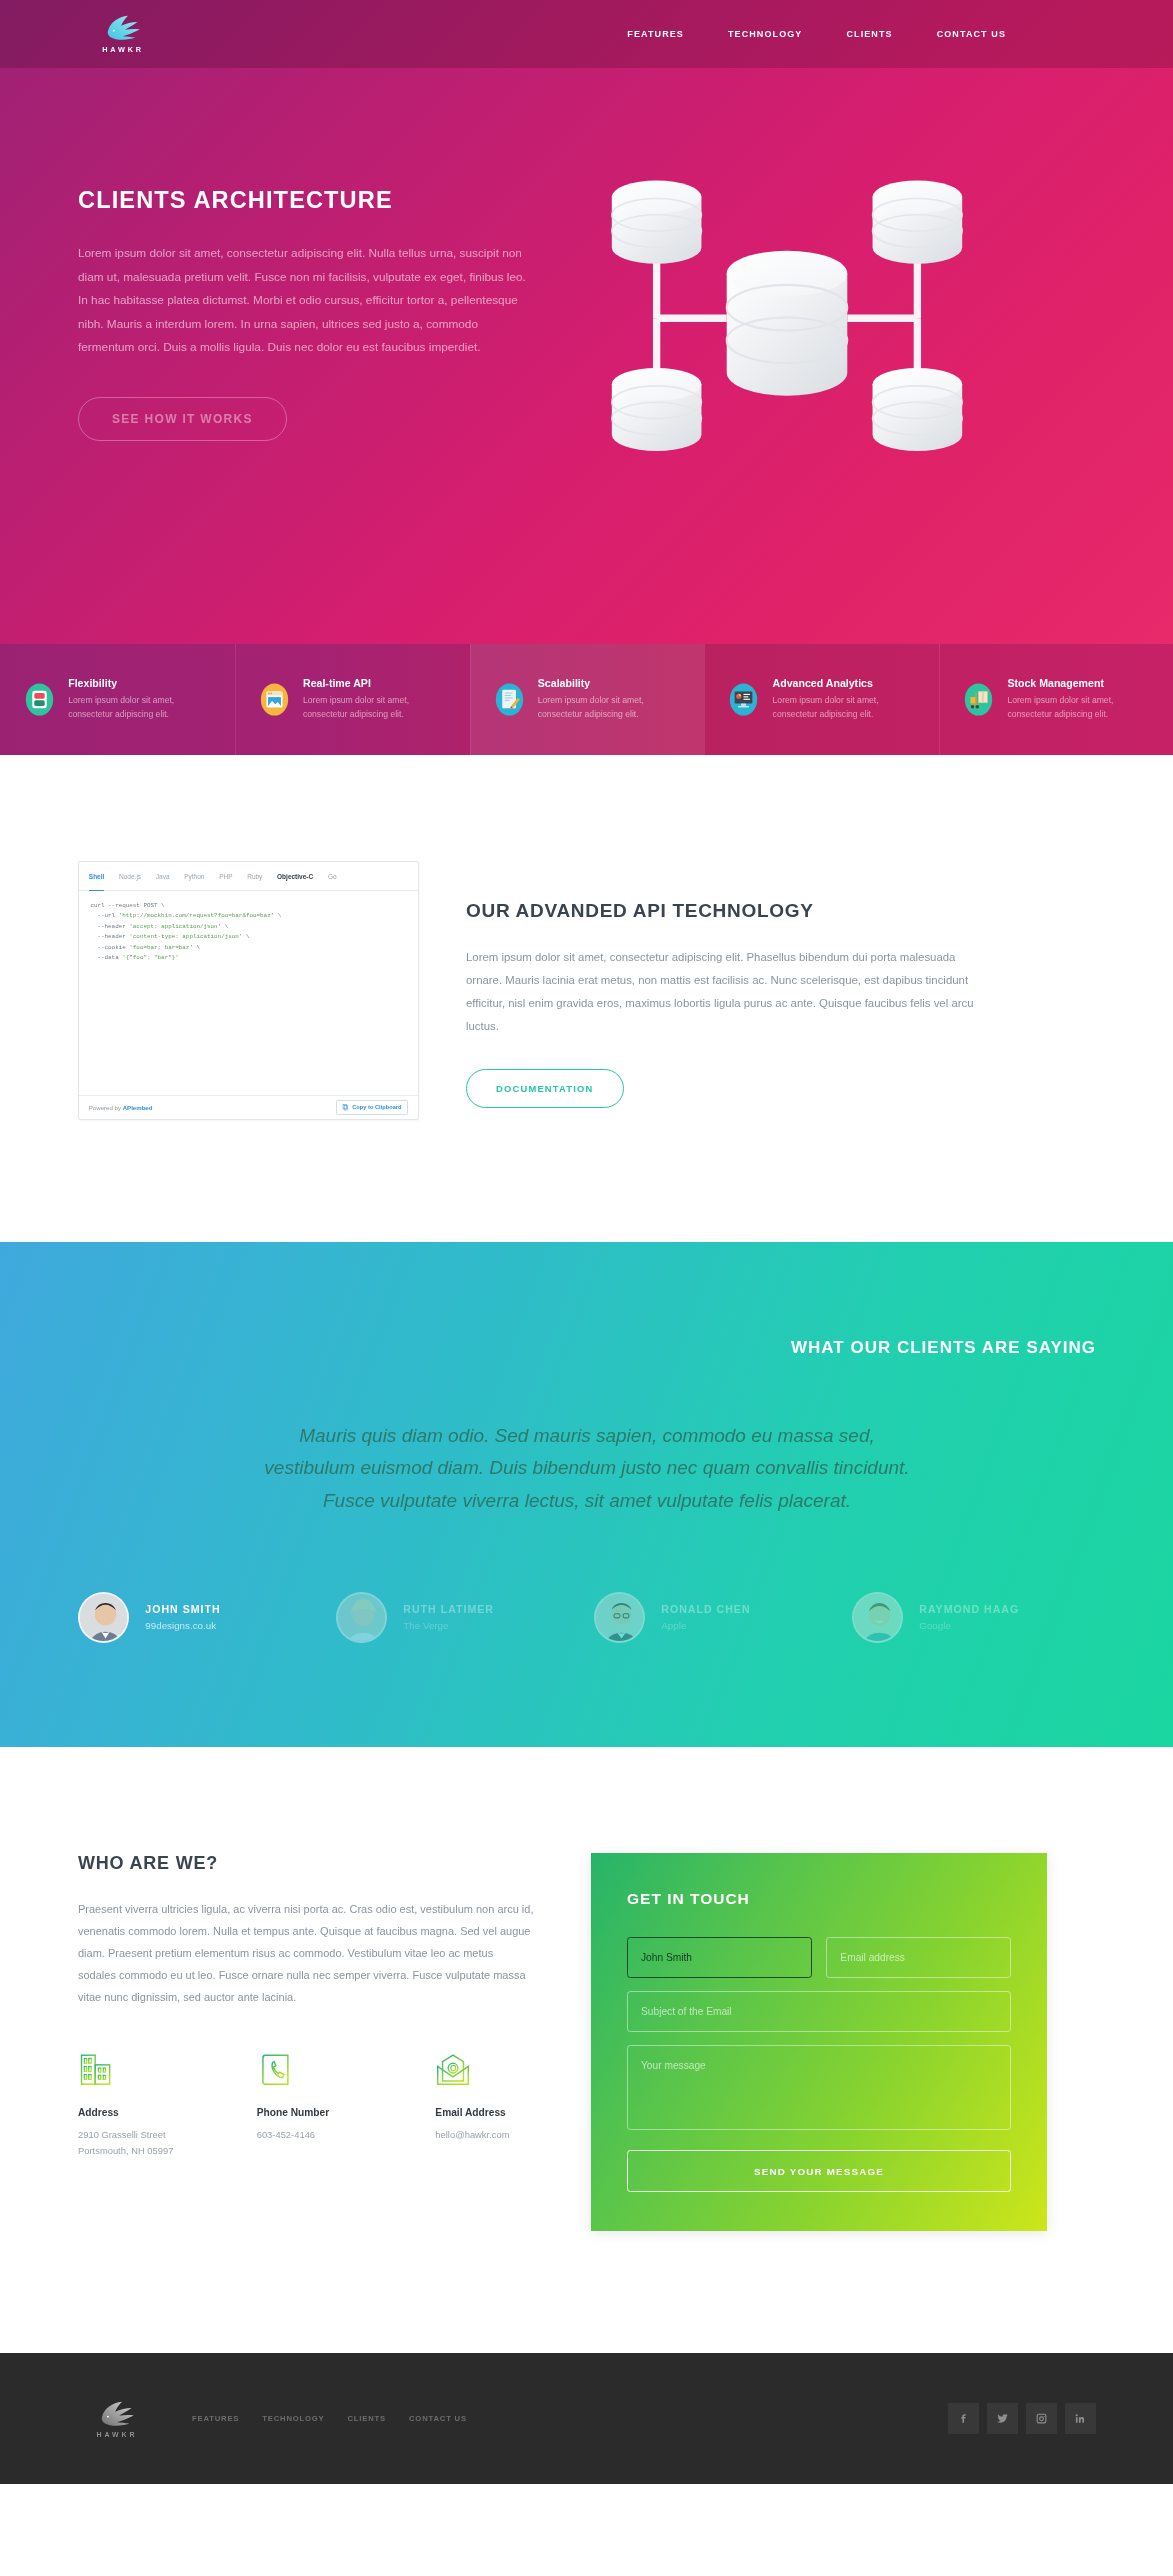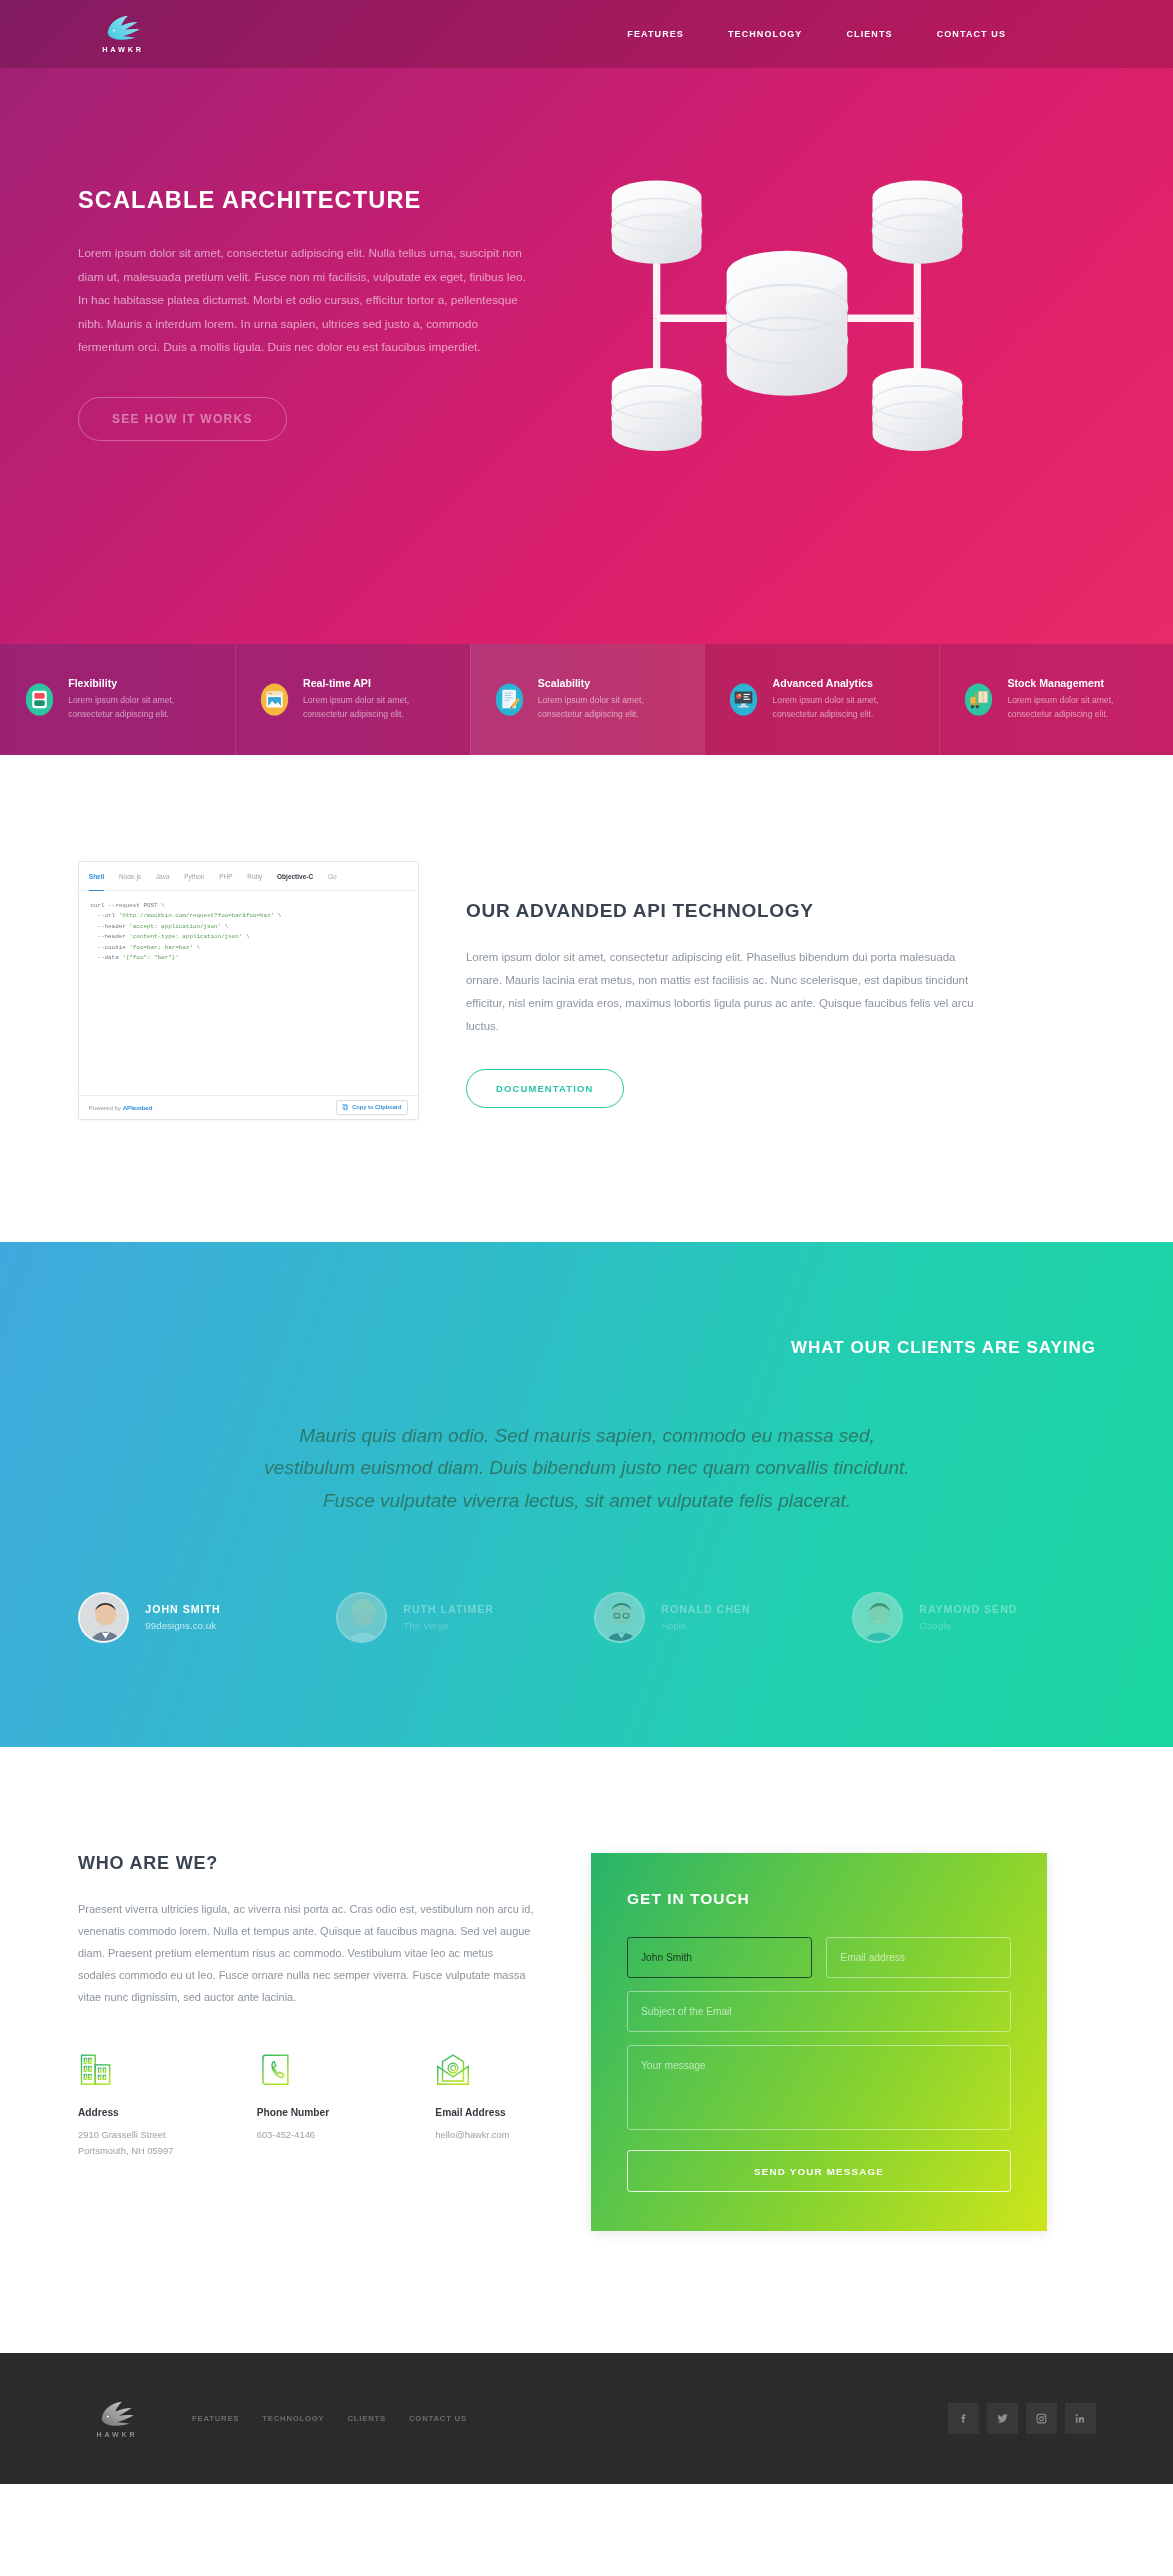--- a/index.html
+++ b/index.html
@@ -295,21 +295,21 @@
       <nav class="nav">
         <a href="#">FEATURES</a>
         <a href="#">TECHNOLOGY</a>
         <a href="#">CLIENTS</a>
         <a href="#">CONTACT US</a>
       </nav>
     </div>
 
     <div class="hero-inner">
       <div class="hero-left">
-        <h1 class="hero-title">SCALABLE ARCHITECTURE</h1>
+        <h1 class="hero-title">CLIENTS ARCHITECTURE</h1>
         <p class="hero-copy">Lorem ipsum dolor sit amet, consectetur adipiscing elit. Nulla tellus urna, suscipit non diam ut, malesuada pretium velit. Fusce non mi facilisis, vulputate ex eget, finibus leo. In hac habitasse platea dictumst. Morbi et odio cursus, efficitur tortor a, pellentesque nibh. Mauris a interdum lorem. In urna sapien, ultrices sed justo a, commodo fermentum orci. Duis a mollis ligula. Duis nec dolor eu est faucibus imperdiet.</p>
         <button class="hero-btn">SEE HOW IT WORKS</button>
       </div>
       <div class="hero-art">
         <svg viewBox="0 0 540 440" width="440" height="359">
           <defs>
             <linearGradient id="cyl" x1="0" y1="0" x2="1" y2="1">
               <stop offset="0" stop-color="#ffffff"></stop>
                 <stop offset="1" stop-color="#d9dde2"></stop>
             </linearGradient>
@@ -552,21 +552,21 @@
         <div class="avatar">
           <svg viewBox="0 0 62 62" width="51" height="51">
             <rect width="62" height="62" fill="#d5e7e0"></rect>
             <circle cx="31" cy="26" r="13" fill="#f0d2b5"></circle>
             <path d="M18 21 q13 -13 26 0 q-4 -10 -13 -10 q-9 0 -13 10 Z" fill="#6b4a2e"></path>
             <path d="M25 31 q6 5 12 0 q-6 8 -12 0 Z" fill="#ffffff"></path>
             <path d="M9 62 q7 -15 22 -15 q15 0 22 15 Z" fill="#4aa8b8"></path>
           </svg>
         </div>
         <div>
-          <div class="client-name">RAYMOND SEND</div>
+          <div class="client-name">RAYMOND HAAG</div>
           <div class="client-co">Google</div>
         </div>
       </div>
 
     </div>
   </section>
 
   <section class="about">
     <div class="about-left">
       <h2 class="about-title">WHO ARE WE?</h2>

